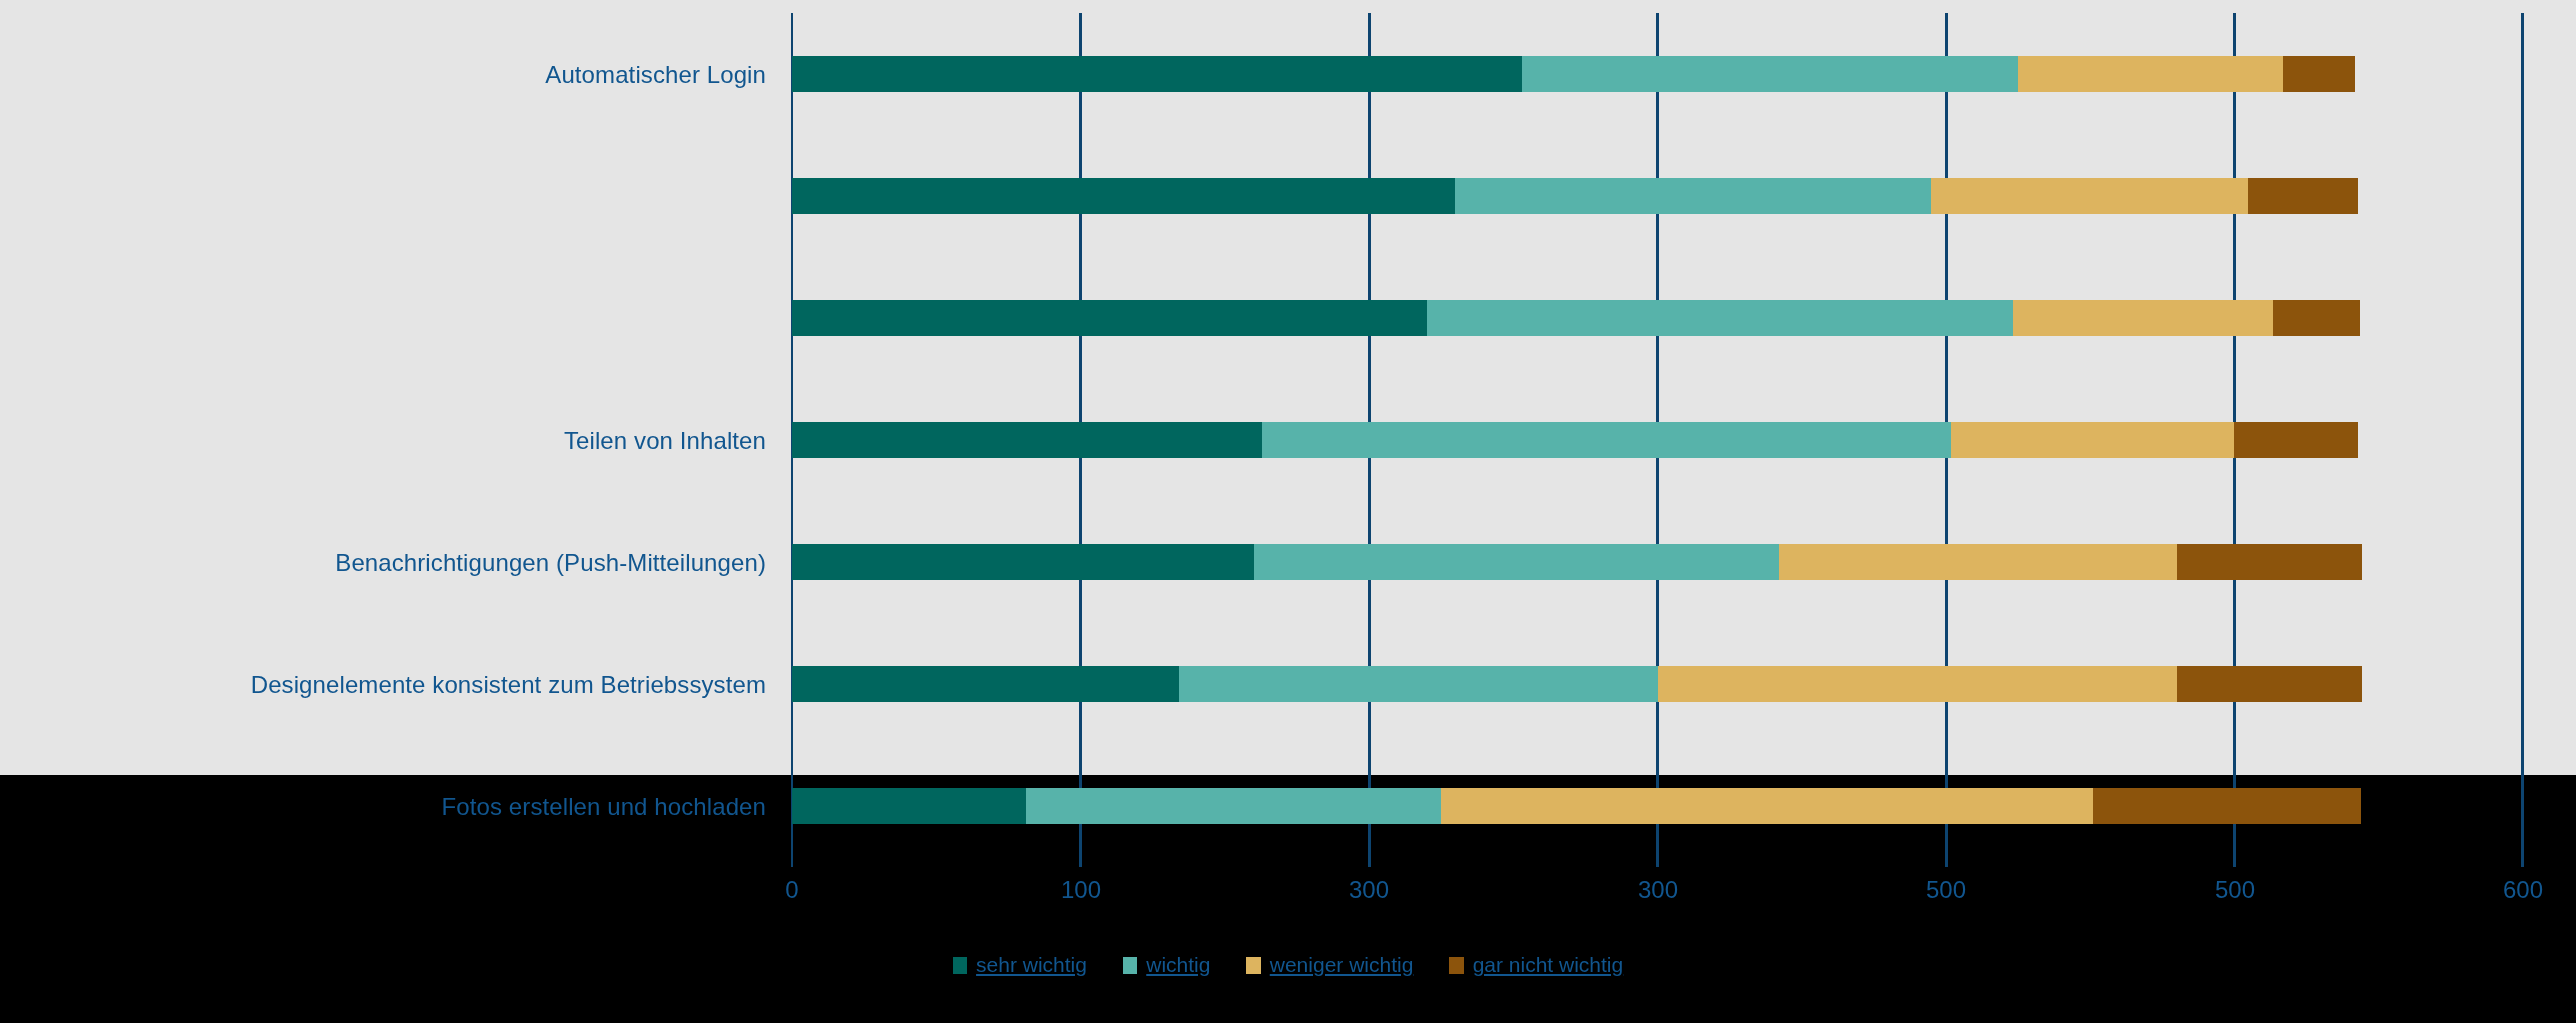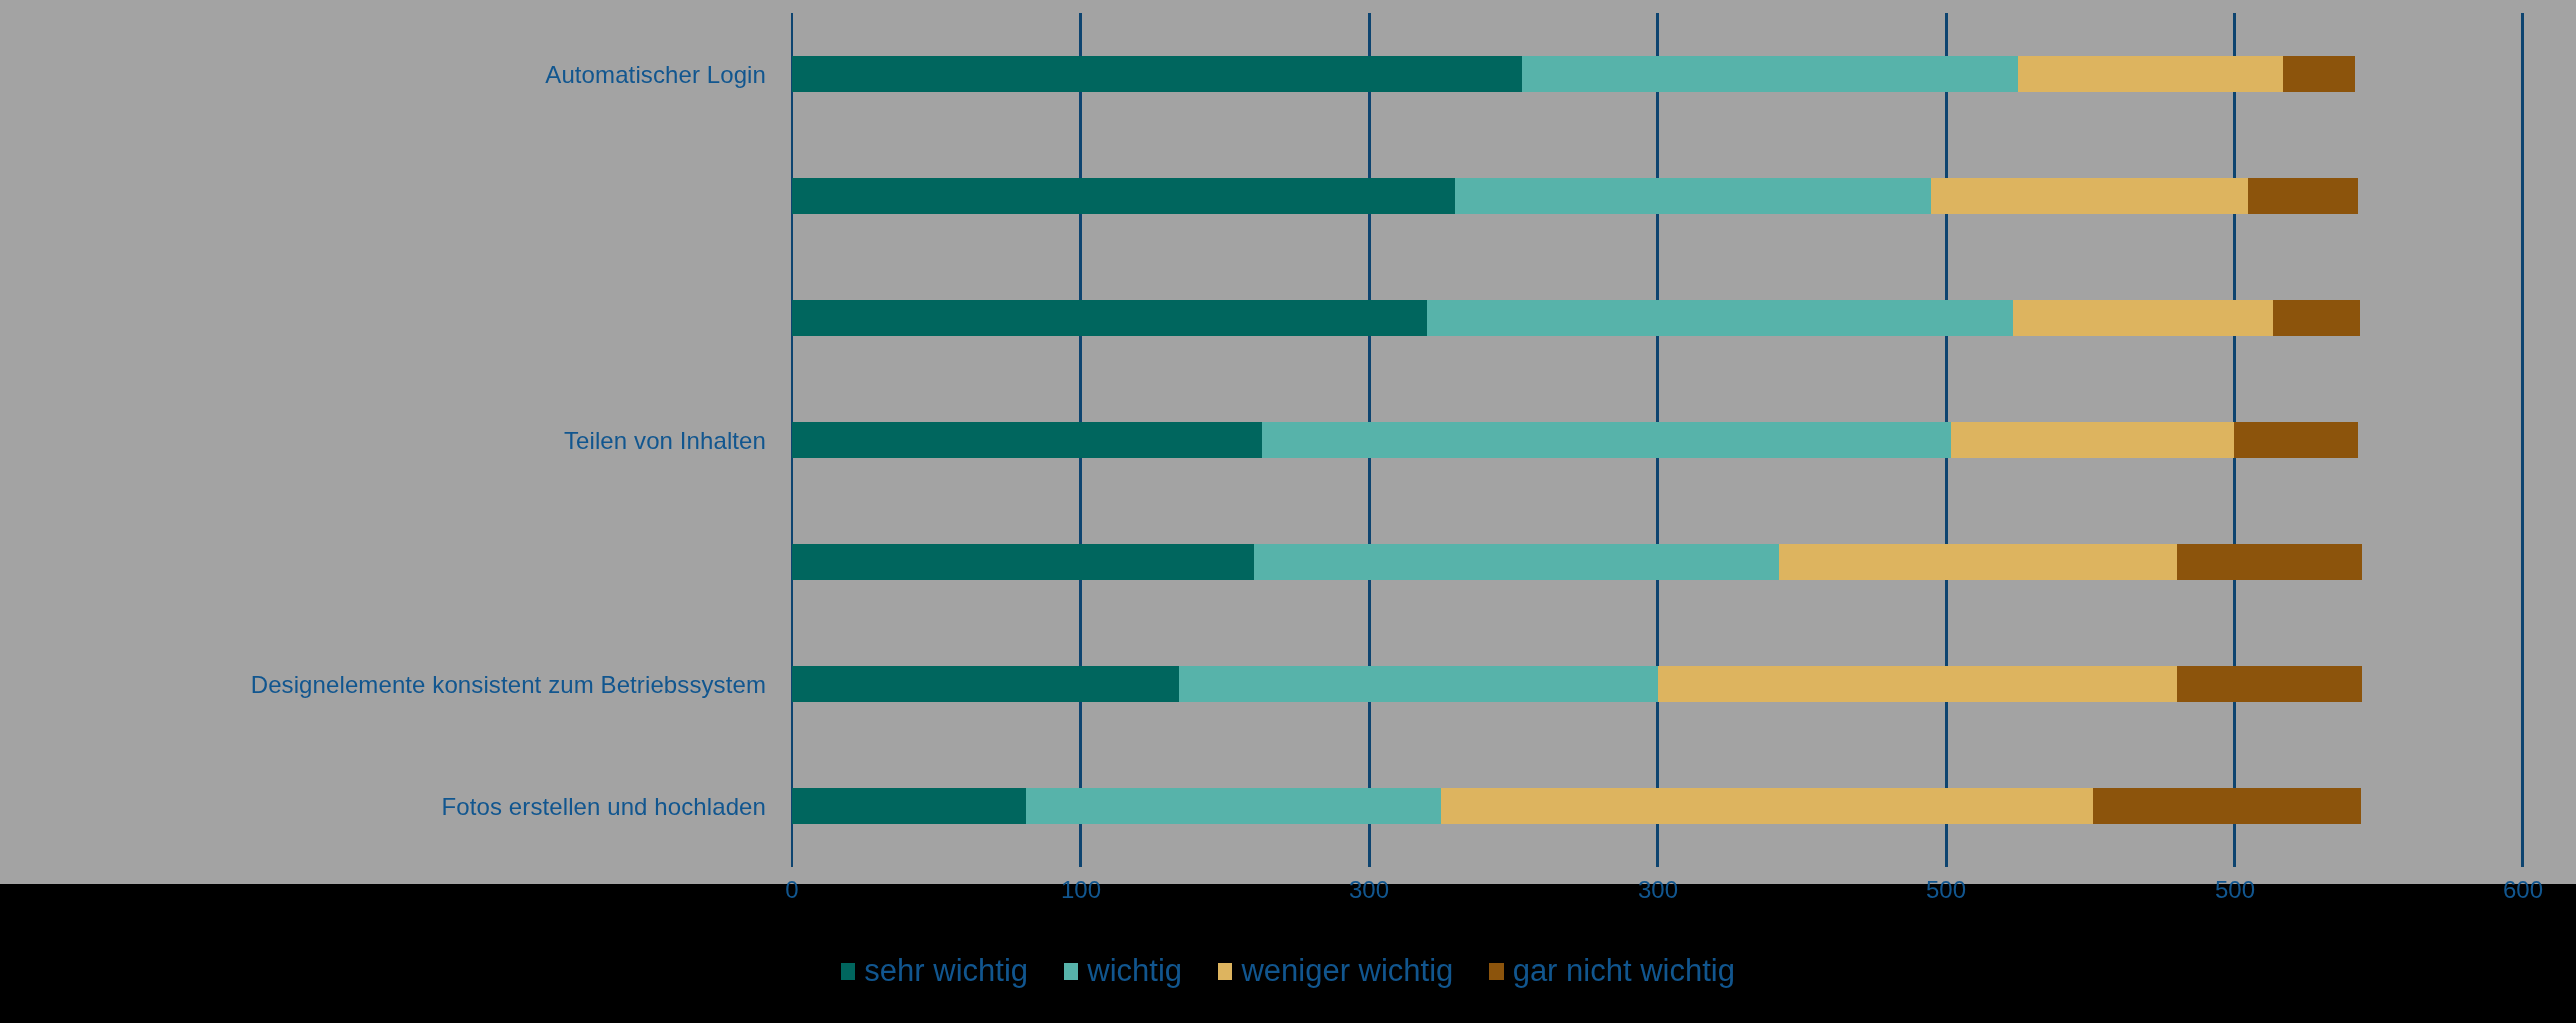--- a/index.html
+++ b/index.html
@@ -18,22 +18,22 @@
   :root {
     --plot-left: 792px;     
     --plot-right: 2523px;    
     --plot-top: 13px;
     --plot-bottom: 867px;
   }
 
   #chart-root {
     position: relative;
     width: 2576px;
-    height: 884px;
-    background: #a3a3a3;
+    height: 775px;
+    background: #e5e5e5;
   }
 
   
   #plot-area {
     position: absolute;
     left: 792px;
     top: 13px;
     width: 1731px;   
     height: 854px;
   }
@@ -118,32 +118,34 @@
     align-items: center;
     gap: 9px;
   }
   .legend-swatch {
     width: 14.3px;
     height: 17px;
     display: inline-block;
   }
   .legend-label {
     color: #11568f;
-    font-size: 31px;
+    font-size: 21px;
     white-space: nowrap;
+    text-decoration: underline;
   }
 </style>
 </head>
 <body>
 
 <div id="chart-root">
 
   <div id="cat-labels">
       <div class="cat-label" style="top: 48px;">Automatischer Login</div>
       <div class="cat-label" style="top: 414px;">Teilen von Inhalten</div>
+      <div class="cat-label" style="top: 536px;">Benachrichtigungen (Push-Mitteilungen)</div>
       <div class="cat-label" style="top: 658px;">Designelemente konsistent zum Betriebssystem</div>
       <div class="cat-label" style="top: 780px;">Fotos erstellen und hochladen</div>
     </div>
 
   <div id="plot-area">
     <div id="gridlines">
         <div class="gridline" style="left: -1.3px;"></div>
         <div class="gridline" style="left: 287px;"></div>
         <div class="gridline" style="left: 576px;"></div>
         <div class="gridline" style="left: 864px;"></div>

